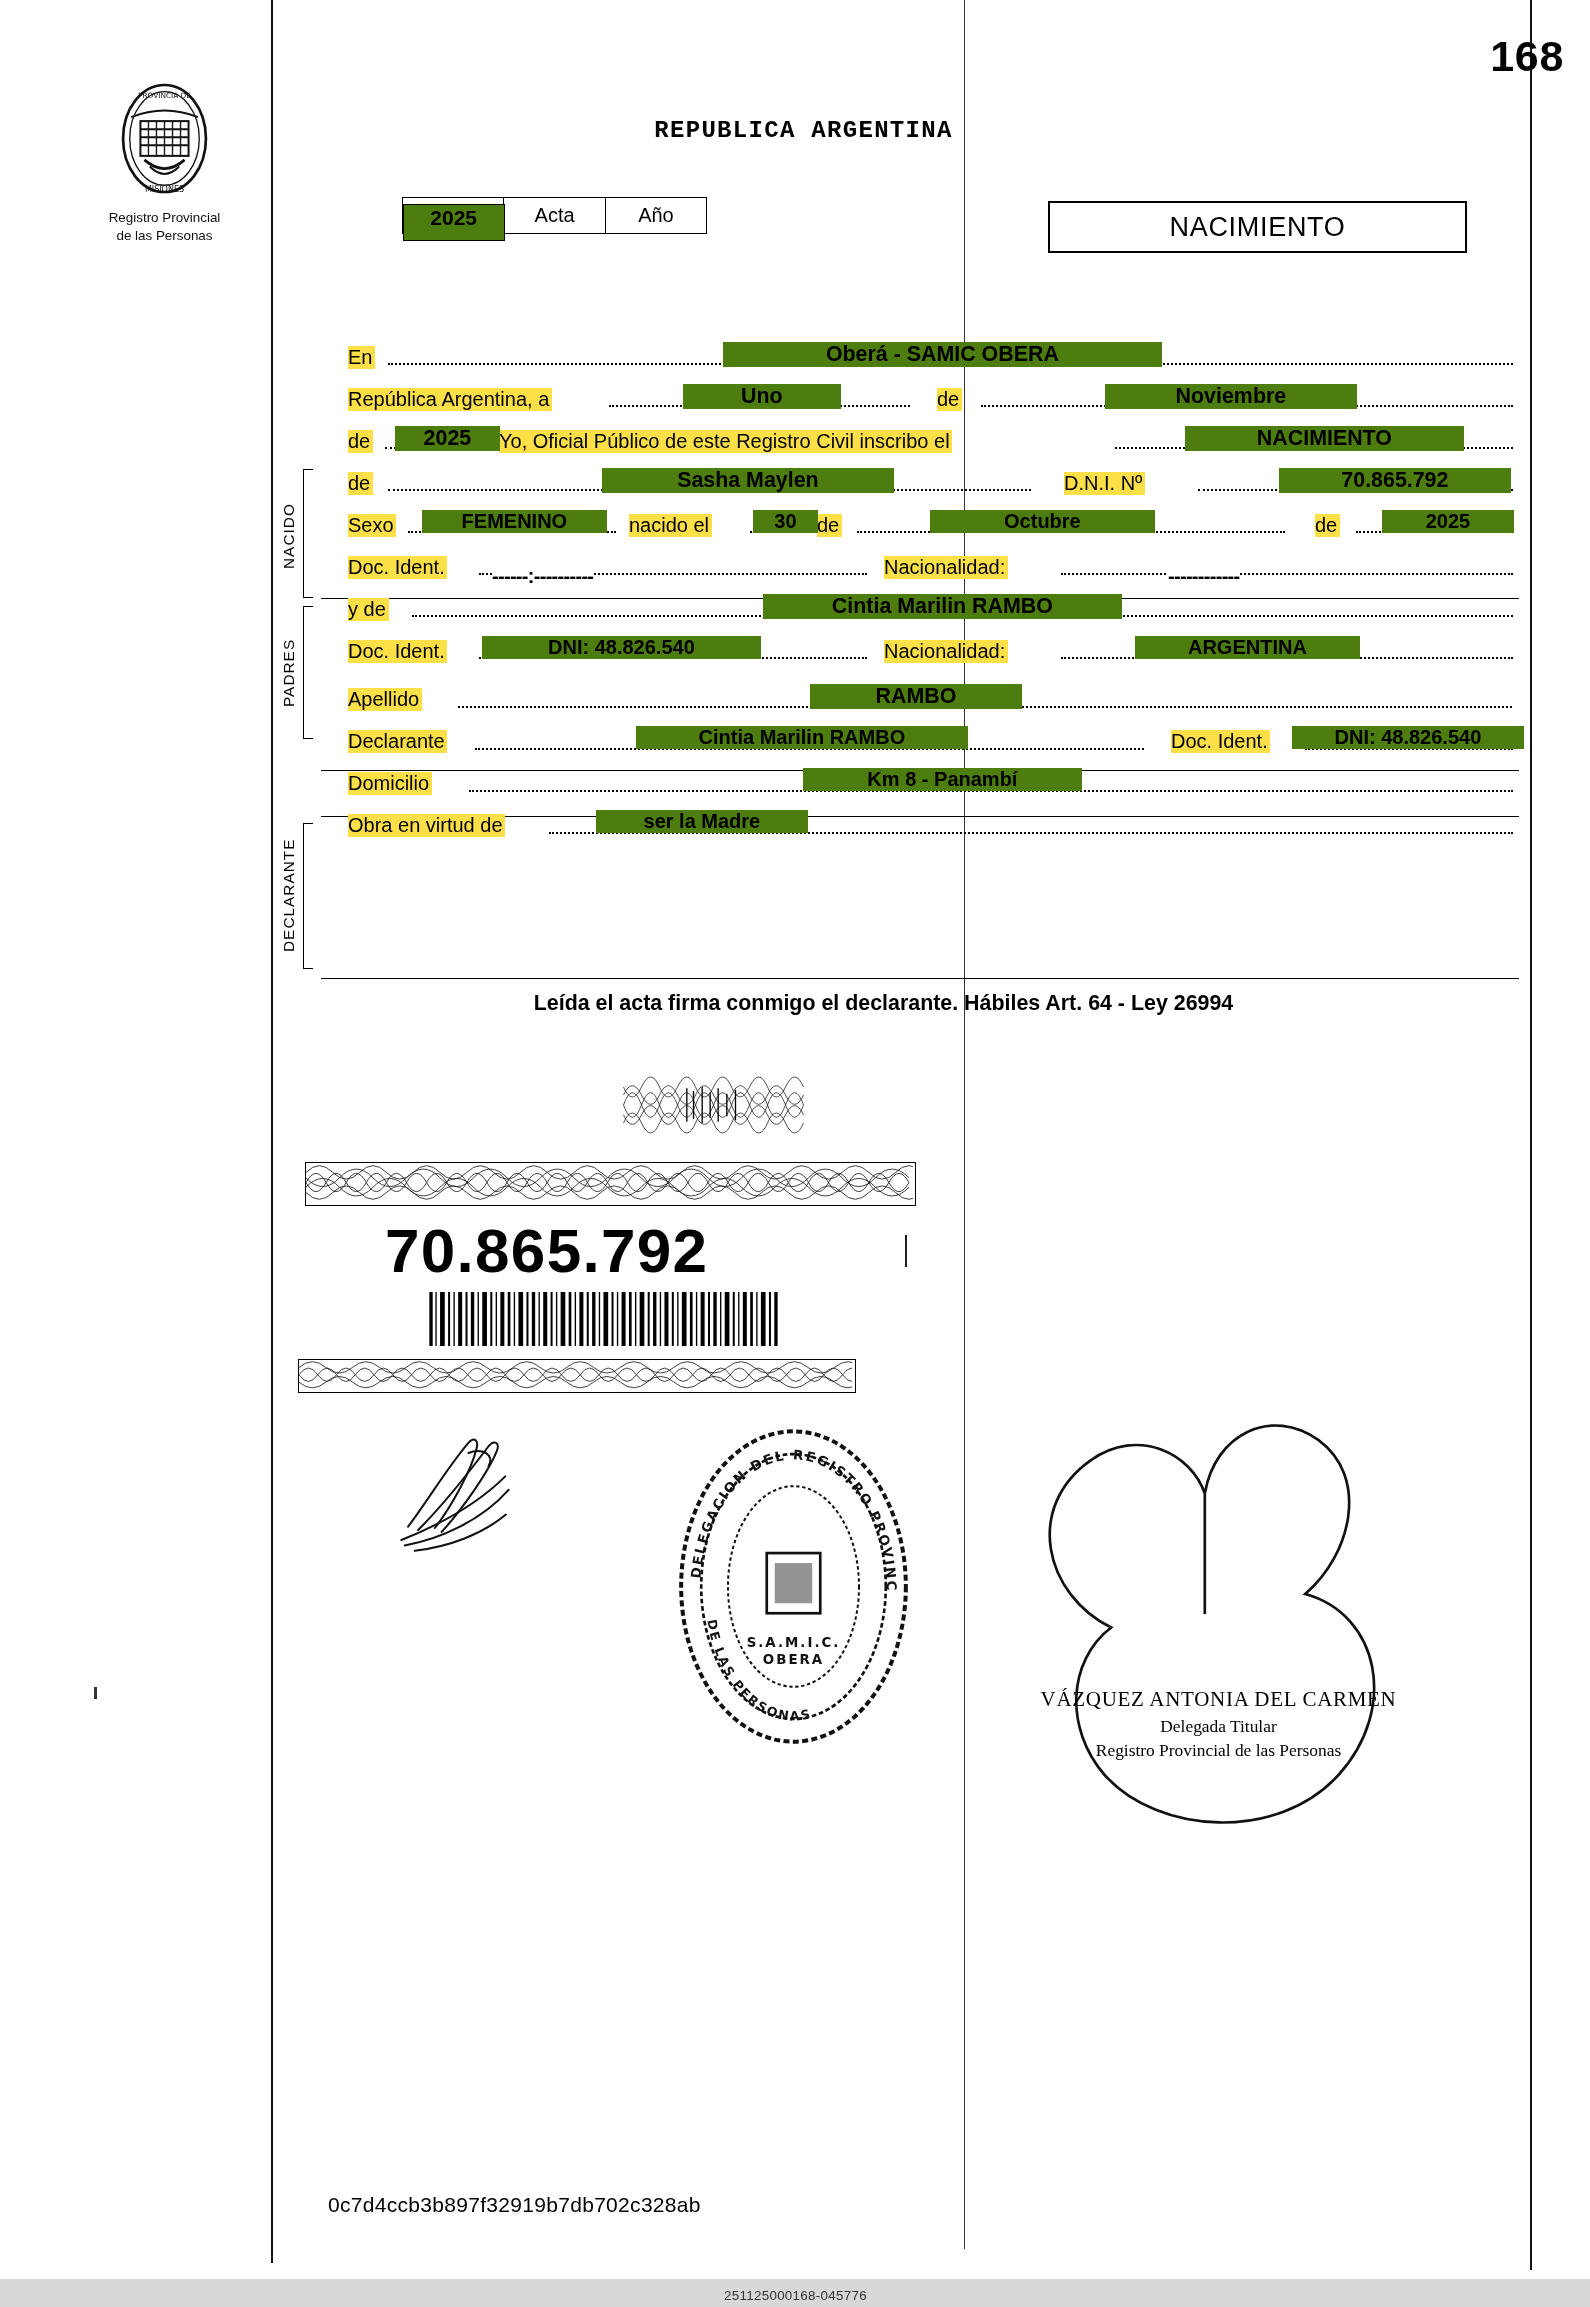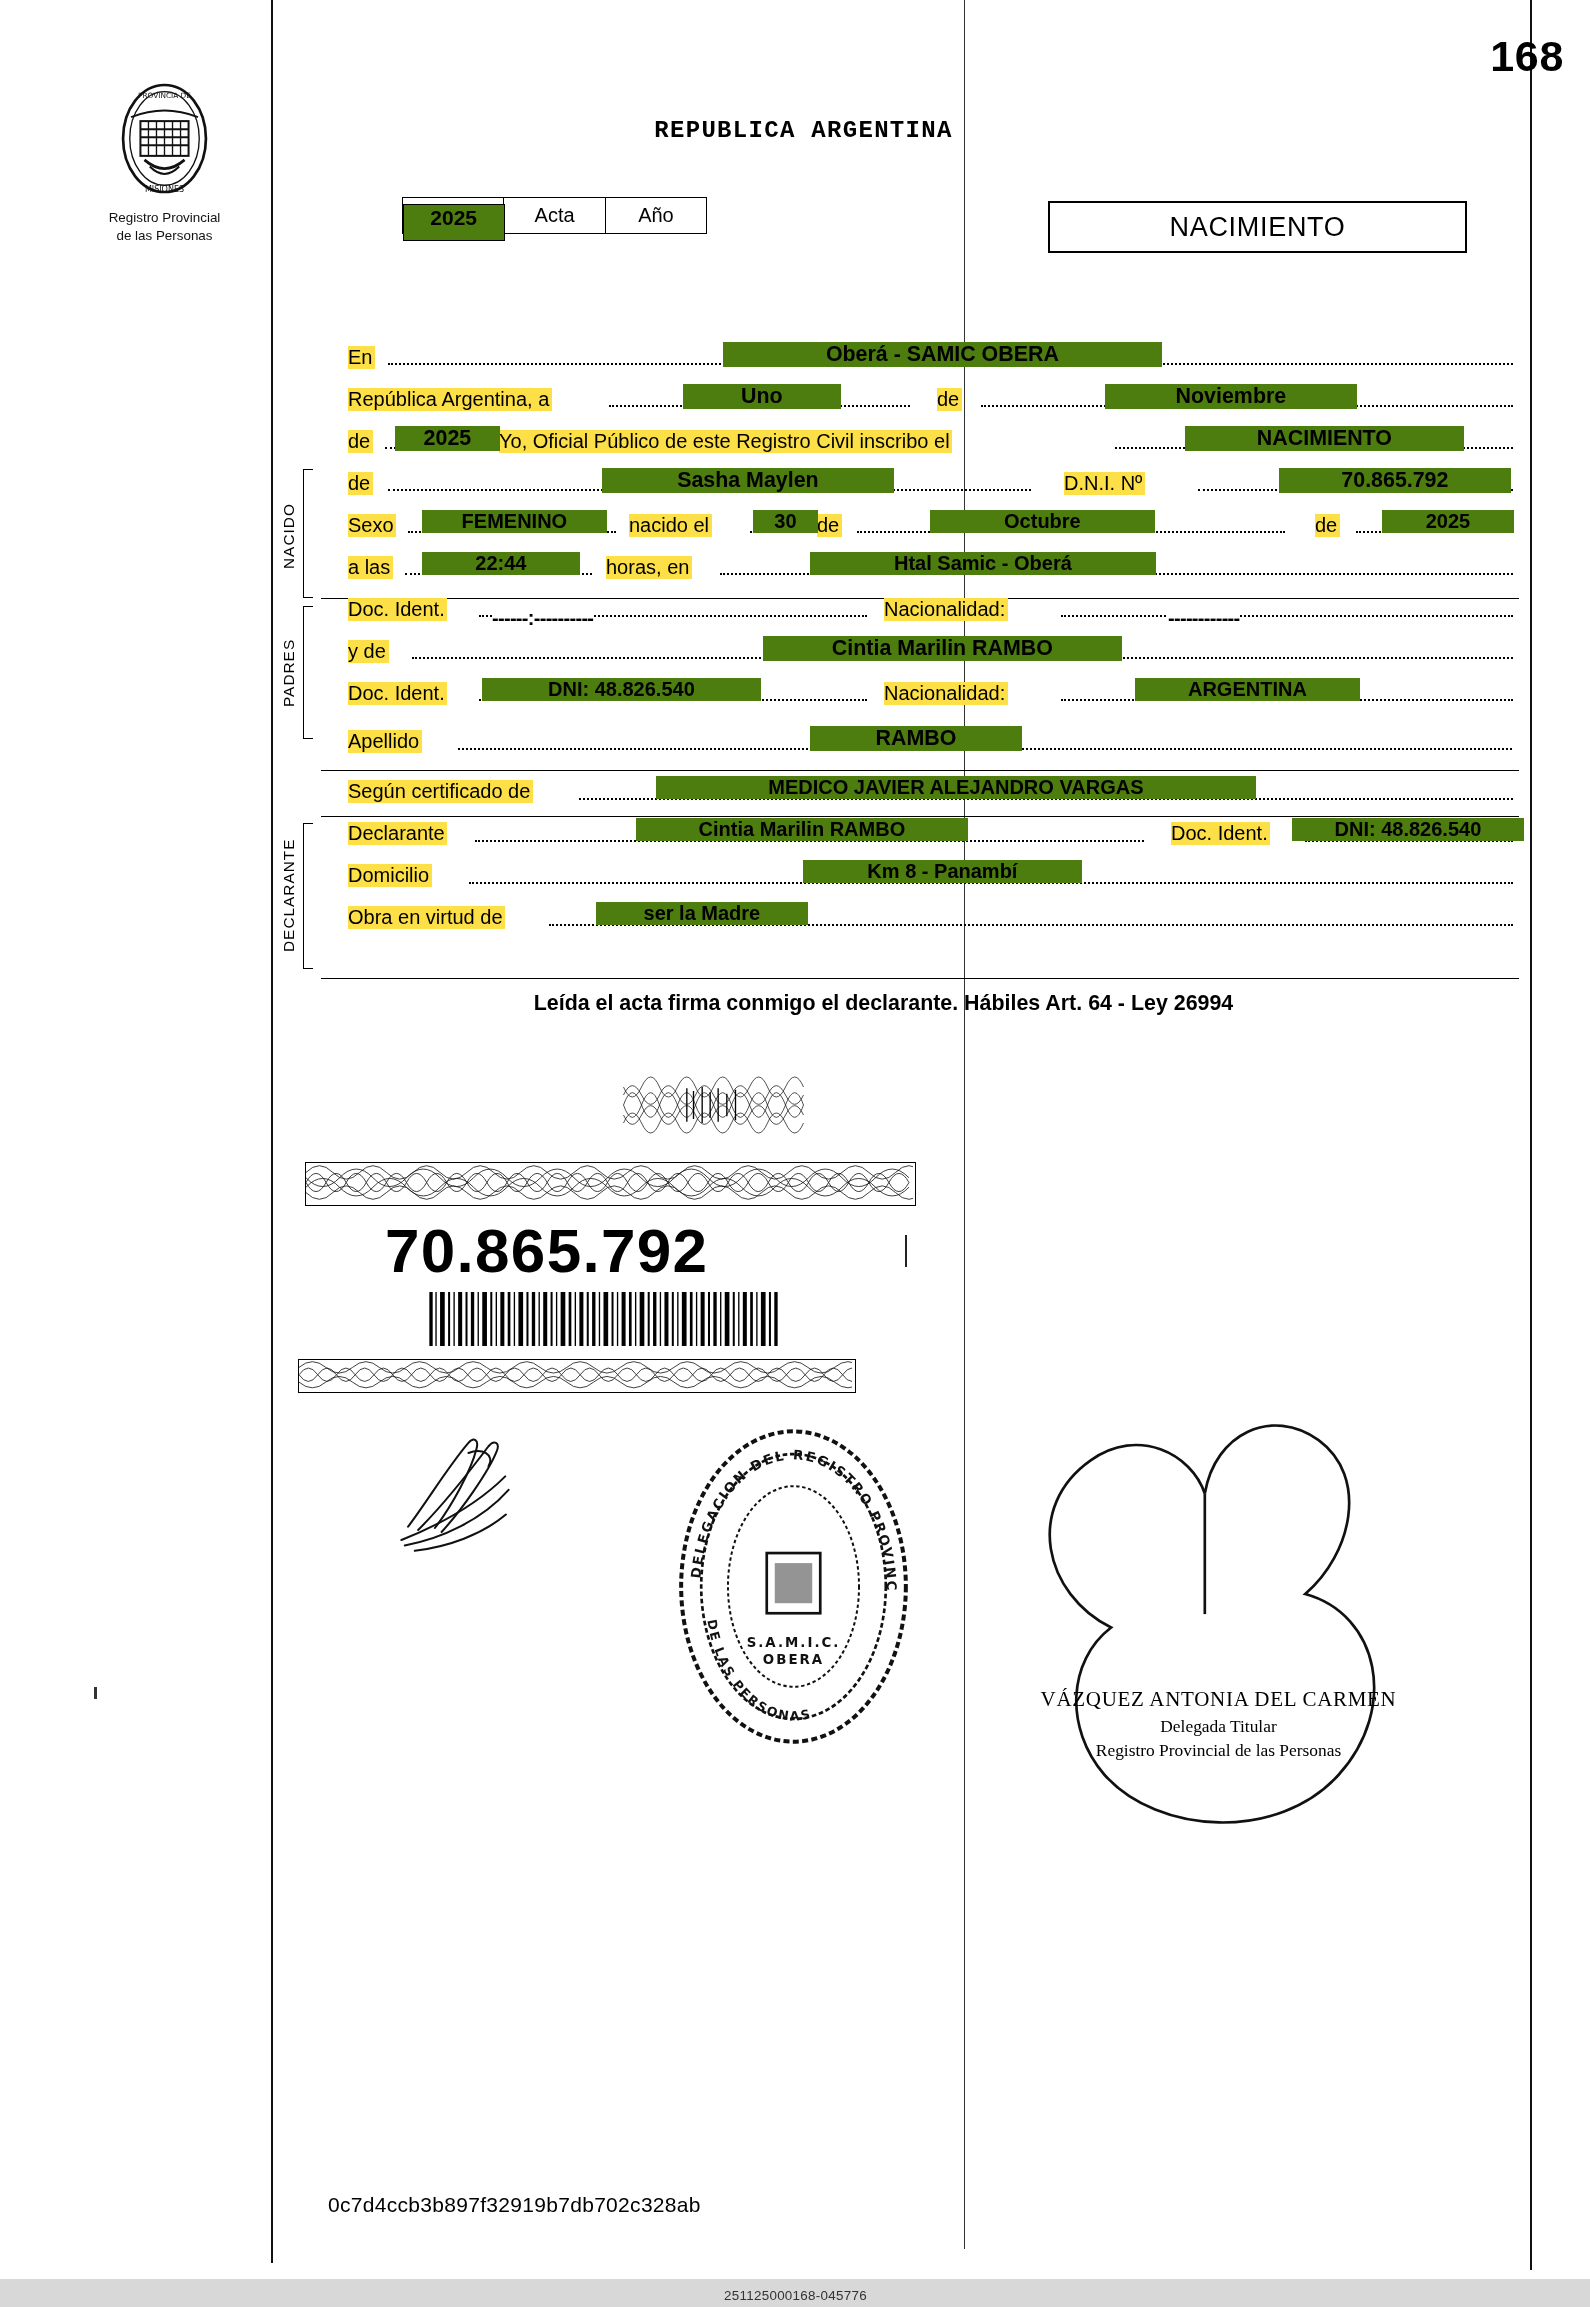--- a/index.html
+++ b/index.html
@@ -397,28 +397,20 @@
       <span class="dots" style="left:402px; width:60px;"></span>
       <span class="val small" style="left:405px; width:54px;">30</span>
       <span class="lbl" style="left:469px;">de</span>
       <span class="dots" style="left:509px; width:428px;"></span>
       <span class="val small" style="left:582px; width:214px;">Octubre</span>
       <span class="lbl" style="left:967px;">de</span>
       <span class="dots" style="left:1008px; width:157px;"></span>
       <span class="val small" style="left:1034px; width:121px;">2025</span>
     </div>
 
-    <div class="row">
-      <span class="lbl" style="left:0;">a las</span>
-      <span class="dots" style="left:57px; width:187px;"></span>
-      <span class="val small" style="left:74px; width:147px;">22:44</span>
-      <span class="lbl" style="left:258px;">horas, en</span>
-      <span class="dots" style="left:372px; width:793px;"></span>
-      <span class="val small" style="left:462px; width:335px;">Htal Samic - Oberá</span>
-    </div>
 
     <div class="solid" style="left:-27px; top:263px; width:1198px;"></div>
 
 
     <div class="row">
       <span class="lbl" style="left:0;">Doc. Ident.</span>
       <span class="dots" style="left:131px; width:388px;"></span>
       <span class="dashy" style="left:144px;">------:----------</span>
       <span class="lbl" style="left:536px;">Nacionalidad:</span>
       <span class="dots" style="left:713px; width:452px;"></span>
@@ -443,25 +435,20 @@
     <div class="solid" style="left:-27px; top:435px; width:1198px;"></div>
 
     <div class="row" style="margin-top:6.7px;">
       <span class="lbl" style="left:0;">Apellido</span>
       <span class="dots" style="left:110px; width:1054px;"></span>
       <span class="val" style="left:462px; width:201px;">RAMBO</span>
     </div>
 
     <div class="solid" style="left:-27px; top:481px; width:1198px;"></div>
 
-    <div class="row" style="margin-top:8px;">
-      <span class="lbl" style="left:0;">Según certificado de</span>
-      <span class="dots" style="left:231px; width:934px;"></span>
-      <span class="val small" style="left:308px; width:589px;">MEDICO JAVIER ALEJANDRO VARGAS</span>
-    </div>
 
     <div class="row">
       <span class="lbl" style="left:0;">Declarante</span>
       <span class="dots" style="left:127px; width:669px;"></span>
       <span class="val small" style="left:288px; width:321px;">Cintia Marilin RAMBO</span>
       <span class="lbl" style="left:823px;">Doc. Ident.</span>
       <span class="dots" style="left:957px; width:208px;"></span>
       <span class="val small" style="left:944px; width:221px;">DNI: 48.826.540</span>
     </div>
 

